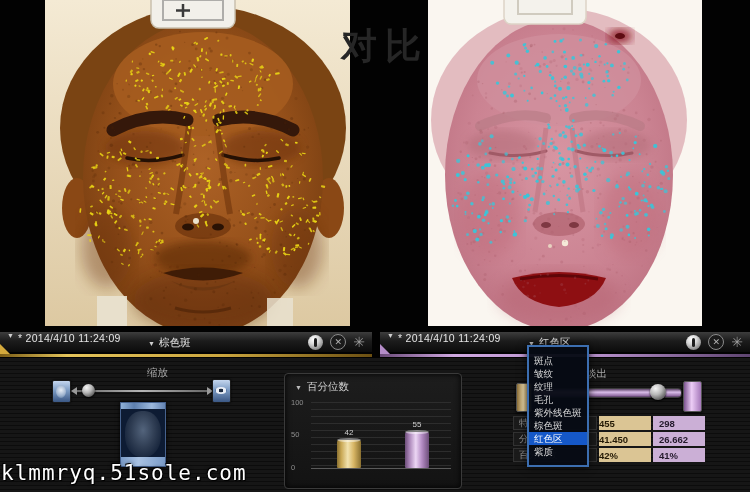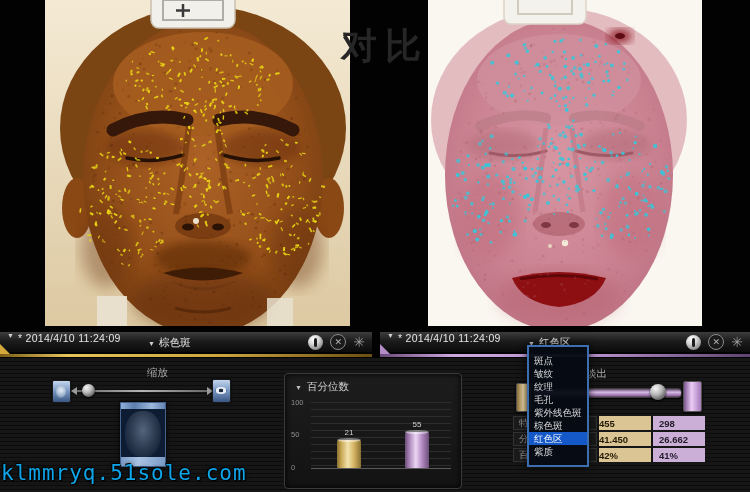--- a/index.html
+++ b/index.html
@@ -102,21 +102,21 @@
   .cmp-table .v1{background:#dbc594;color:#241a06;display:flex;align-items:center;font-weight:bold;}
   .cmp-table .v2{background:#cbafd6;color:#241a2c;display:flex;align-items:center;padding-left:6px;font-weight:bold;}
 
   
   .dropdown{position:absolute;left:527px;top:345px;width:58px;z-index:30;
     background:rgba(6,10,20,.96);border:2px solid #3c6eb0;box-shadow:0 0 8px rgba(0,0,0,.8);padding:7px 0;}
   .dd-item{height:13px;line-height:13px;padding-left:5px;color:#dcdcdc;font-size:9.5px;white-space:nowrap;cursor:pointer;}
   .dd-item.selected{background:#1558c8;color:#fff;}
 
   
-  .site-mark{position:absolute;left:1px;top:461px;z-index:40;color:#0ea5e9;
+  .site-mark{position:absolute;left:1px;top:461px;z-index:40;color:#ffffff;
     font-family:"DejaVu Sans Mono",monospace;font-size:21px;letter-spacing:1px;
     text-shadow:1px 1px 0 #000,-1px -1px 0 #000,0 0 4px #000;}
 </style>
 </head>
 <body>
 
 <div class="stage">
 
   <div class="photo" style="left:45px;width:305px;">
     <svg width="305" height="326" viewBox="0 0 305 326">
@@ -1581,21 +1581,21 @@
 
   <div class="chart-panel">
     <div class="chart-head">
       <span class="chev">▼</span>
       <span>百分位数</span>
     </div>
     <div class="ytick" style="top:24px;">100</div>
     <div class="ytick" style="top:56px;">50</div>
     <div class="ytick" style="top:89px;">0</div>
     <div class="plot">
-      <div class="bar-label" id="bl0" style="left: 26px; bottom: 31px;">21</div>
+      <div class="bar-label" id="bl0" style="left: 26px; bottom: 31px;">42</div>
       <div class="bar bar-gold" style="height: 28px;"></div>
       <div class="bar-label" id="bl1" style="left: 94px; bottom: 39px;">55</div>
       <div class="bar bar-purple" style="height: 36px;"></div>
     </div>
   </div>
 
   <div class="ctl-label" style="left:586px;top:367px;width:60px;">淡出</div>
   <div class="swatch swatch-tan" style="left:516px;top:383px;width:14px;height:27px;"></div>
   <div class="fade-track" style="left:533px;top:388px;width:147px;"></div>
   <div class="orb" style="left:650px;top:384px;width:16px;height:16px;"></div>

